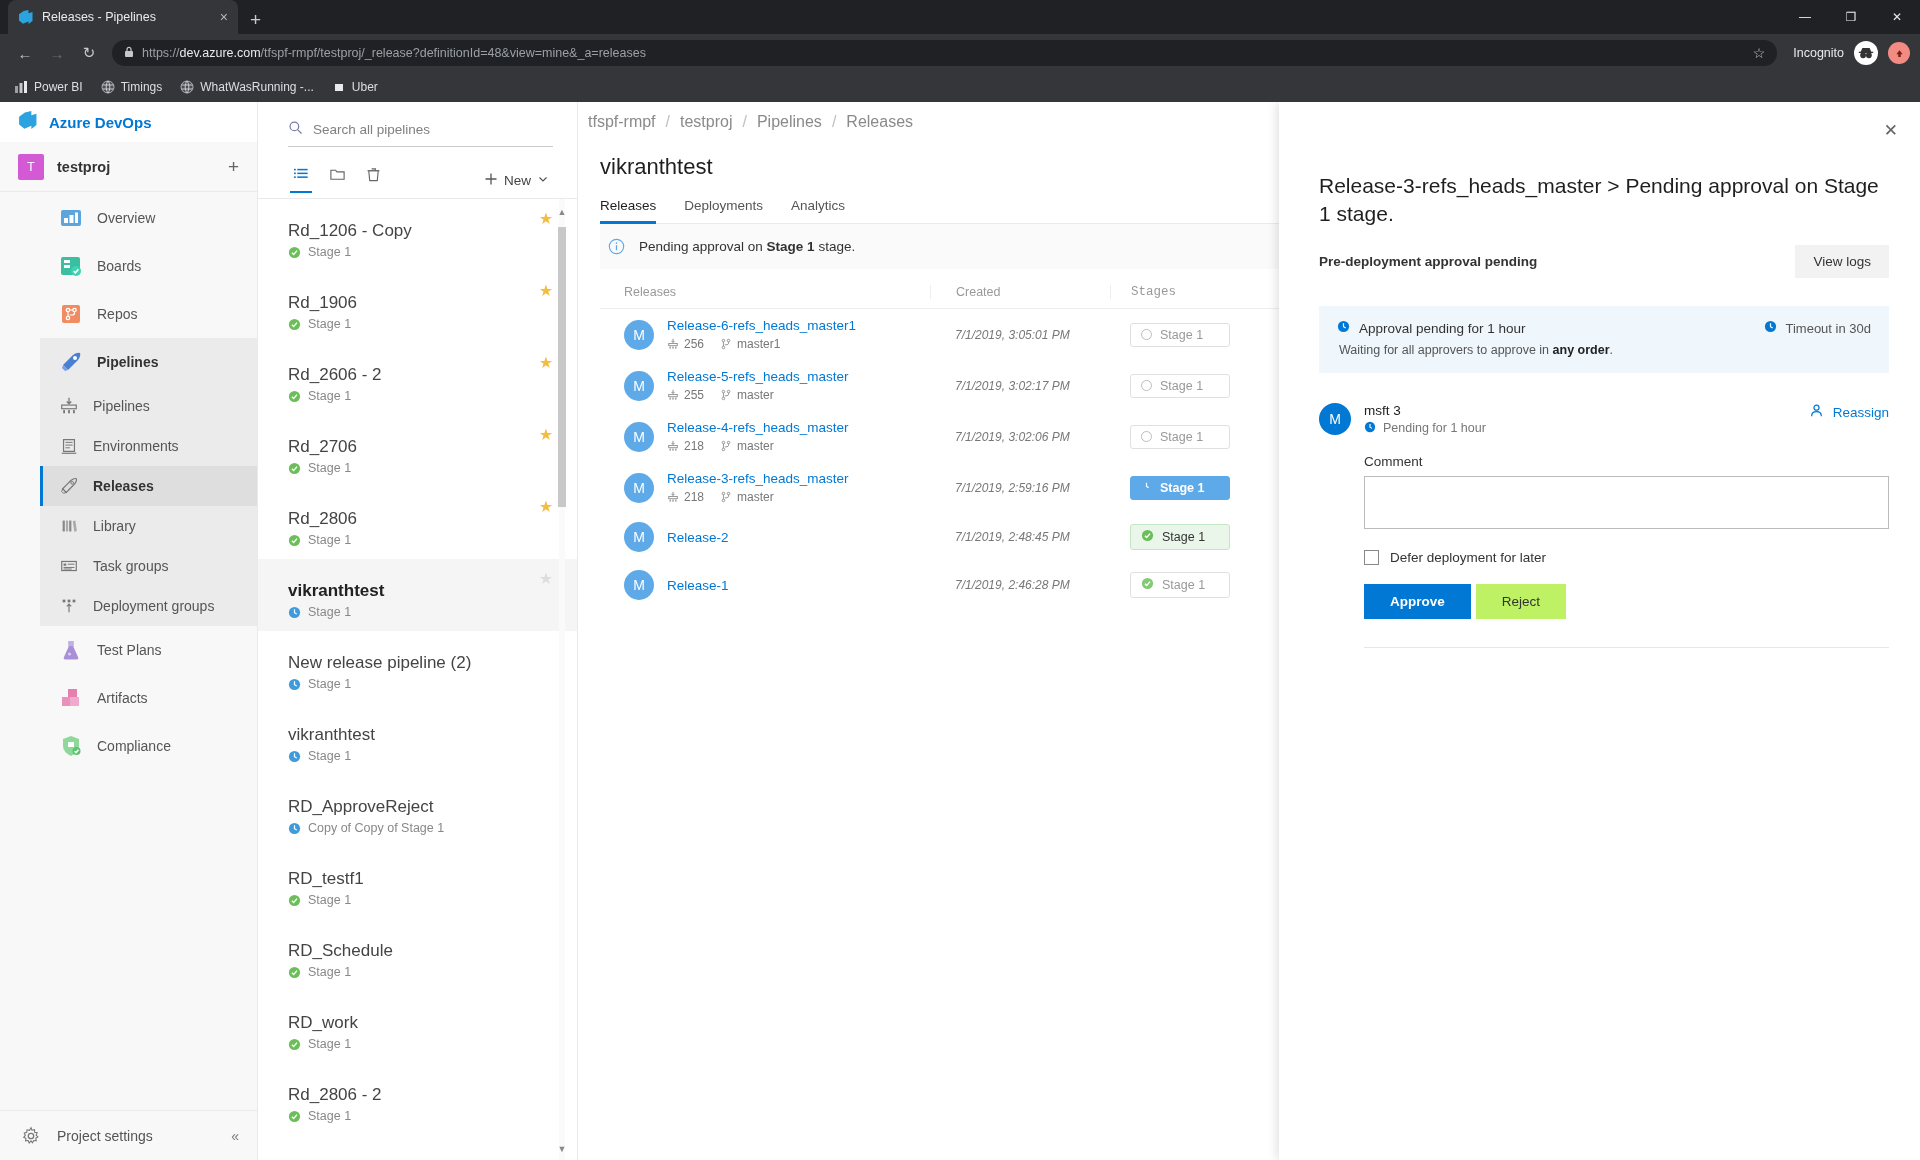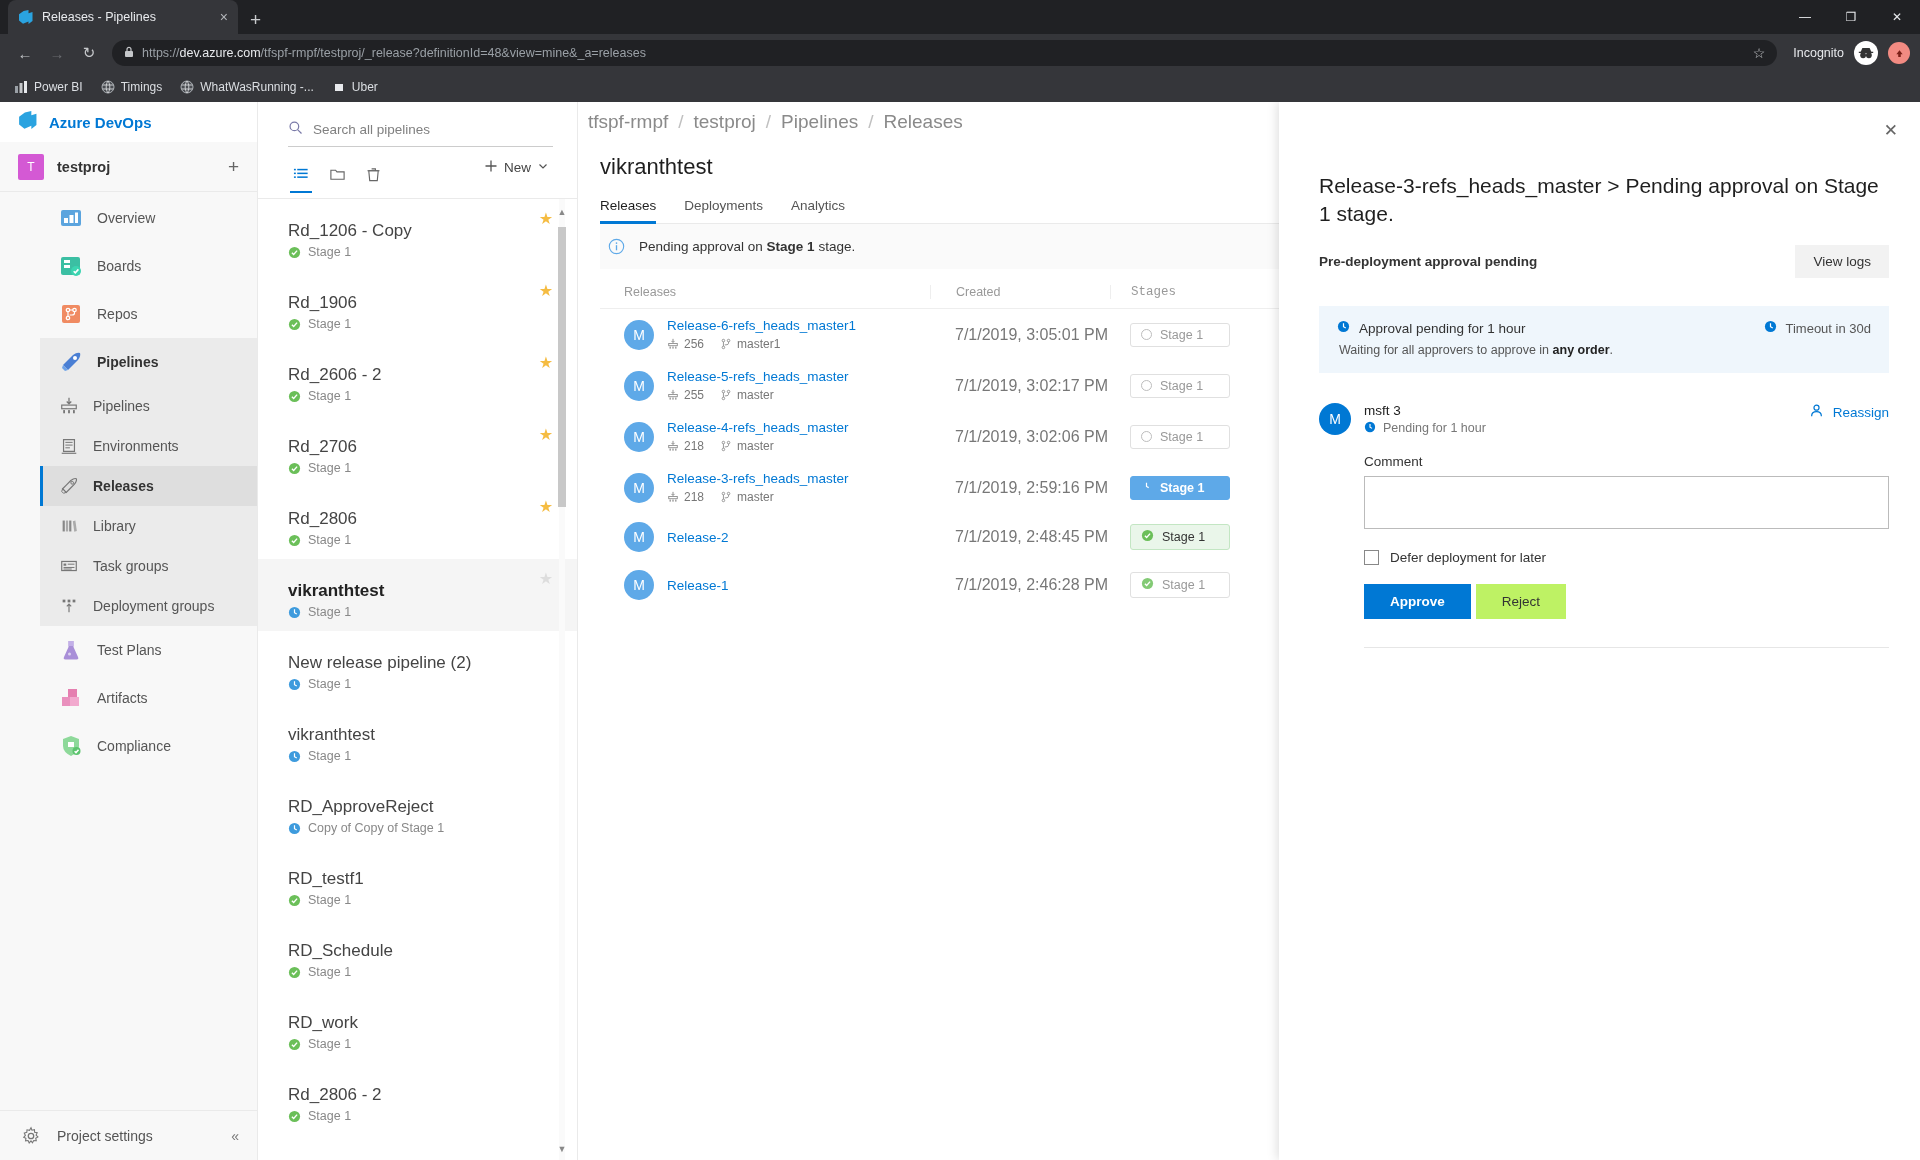--- a/index.html
+++ b/index.html
@@ -135,21 +135,21 @@
   .searchrow {
     display: flex; align-items: center; gap: 10px; border-bottom: 1px solid #ccc;
     padding-bottom: 7px;
   }
   .searchrow input {
     border: none; outline: none; font-size: 13.5px; color: #333; flex: 1;
     font-family: "Liberation Sans", sans-serif; background: transparent;
   }
   .searchrow input::placeholder { color: #808080; }
   .plist-tools {
-    display: flex; align-items: flex-start; gap: 6px; padding: 12px 24px 0 28px;
+    display: flex; align-items: flex-end; gap: 6px; padding: 12px 24px 0 28px;
     position: relative;
   }
   .ptool {
     width: 30px; height: 30px; display: flex; align-items: center; justify-content: center;
     cursor: pointer; position: relative;
   }
   .ptool.sel::after {
     content: ""; position: absolute; bottom: -4px; left: 4px; right: 4px; height: 2px;
     background: #0078d4;
   }
@@ -187,21 +187,21 @@
     position: absolute; left: 0; width: 10px; height: 14px; color: #888; font-size: 9px;
     display: flex; align-items: center; justify-content: center;
   }
   .plist-sb .arrow.up { top: 6px; }
   .plist-sb .arrow.down { bottom: 4px; }
 
   
   .main { flex: 1; background: #fff; overflow: hidden; position: relative; }
   .breadcrumb {
     height: 40px; display: flex; align-items: center; gap: 10px; padding-left: 10px;
-    font-size: 19px; color: #8a8a8a;
+    font-size: 16px; color: #8a8a8a;
   }
   .bc-sep { color: #c0c0c0; }
   .bc-link { cursor: pointer; }
   .main-inner { padding: 0 0 0 22px; }
   .page-title { font-size: 22px; color: #1f1f1f; font-weight: normal; margin: 12px 0 0 0; }
   .tabs { display: flex; gap: 28px; margin-top: 18px; border-bottom: 1px solid #eaeaea; }
   .tab-item {
     font-size: 13.5px; color: #555; padding-bottom: 10px; cursor: pointer; position: relative;
   }
   .tab-item.active { color: #1f1f1f; }
@@ -223,21 +223,21 @@
   .col-stages { width: 180px; border-left: 1px solid #eee; padding-left: 20px; font-family: Liberation Mono, monospace; }
   .rel-row { display: flex; align-items: center; padding: 9px 0; }
   .rel-cell-main { width: 330px; padding-left: 24px; display: flex; gap: 13px; align-items: center; }
   .avatar-m {
     width: 30px; height: 30px; border-radius: 50%; background: #5ea9e8; color: #fff;
     display: flex; align-items: center; justify-content: center; font-size: 14px; flex: none;
   }
   .rel-name { font-size: 13.5px; color: #0078d4; cursor: pointer; }
   .rel-meta { display: flex; gap: 16px; margin-top: 4px; font-size: 12px; color: #777; }
   .rel-meta span { display: flex; align-items: center; gap: 5px; }
-  .rel-cell-created { width: 180px; padding-left: 25px; font-size: 16px; color: #777; }
+  .rel-cell-created { width: 180px; padding-left: 25px; font-size: 12px; color: #777; font-style: italic; }
   .rel-cell-stages { width: 180px; padding-left: 20px; }
   .stage-badge {
     display: inline-flex; align-items: center; gap: 8px; border: 1px solid #e0e0e0;
     border-radius: 3px; padding: 4px 10px; font-size: 12.5px; color: #999;
     width: 100px; background: #fff;
   }
   .stage-badge.notstarted .sb-ico {
     width: 11px; height: 11px; border: 1.5px solid #bdbdbd; border-radius: 50%;
   }
   .stage-badge.inprogress {

